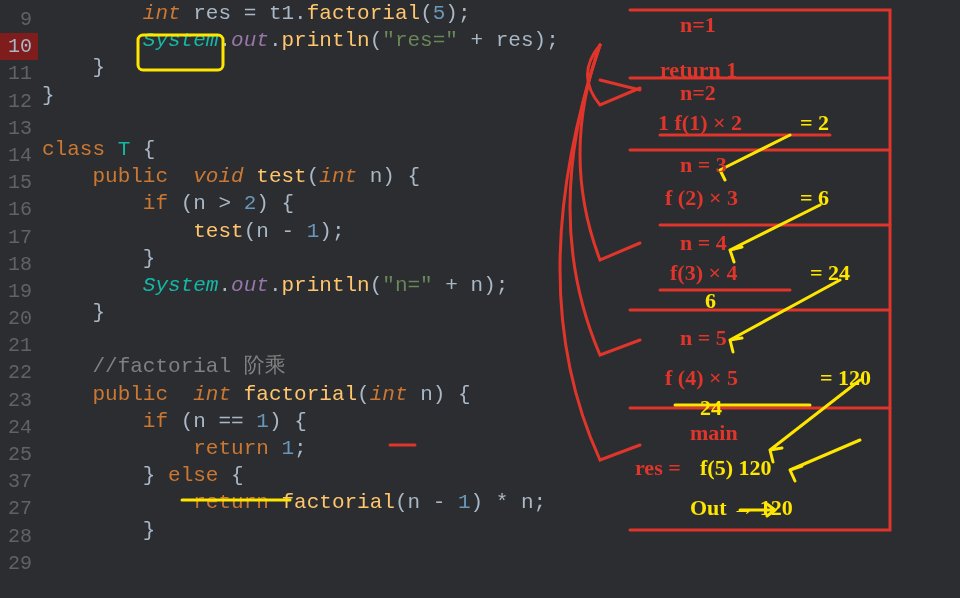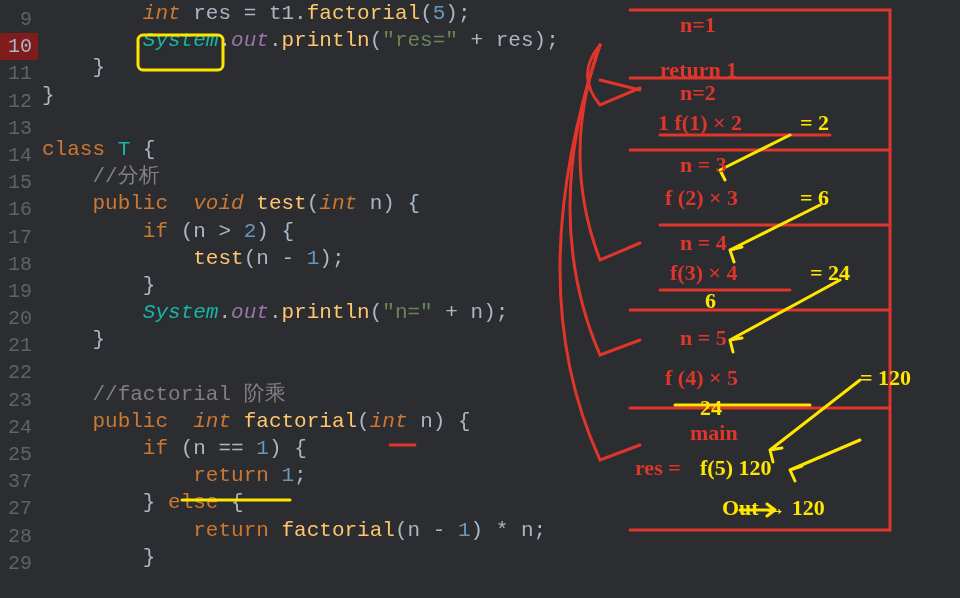--- a/index.html
+++ b/index.html
@@ -92,21 +92,20 @@
     <div>29</div>
   </div>
 
   <div class="code">
     <div class="line">        <span class="type">int</span> <span class="var">res</span><span> = </span><span class="var">t1</span><span>.</span><span class="fn">factorial</span><span>(</span><span class="num">5</span><span>)</span><span>;</span></div>
     <div class="line">        <span class="cls" style="font-style:italic">System</span><span>.</span><span class="field">out</span><span>.</span><span class="fn">println</span><span>(</span><span class="str">"res="</span><span> + </span><span class="var">res</span><span>)</span><span>;</span></div>
     <div class="line">    <span>}</span></div>
     <div class="line"><span>}</span></div>
     <div class="line"></div>
     <div class="line"><span class="kw-u">class</span> <span class="cls">T</span> <span>{</span></div>
-    <div class="line">    <span class="cmt">//分析</span></div>
     <div class="line">    <span class="kw-u">public</span>  <span class="type">void</span> <span class="fn">test</span><span>(</span><span class="type">int</span> <span class="var">n</span><span>)</span> <span>{</span></div>
     <div class="line">        <span class="kw-u">if</span> <span>(</span><span class="var">n</span><span> &gt; </span><span class="num">2</span><span>)</span> <span>{</span></div>
     <div class="line">            <span class="fn">test</span><span>(</span><span class="var">n</span><span> - </span><span class="num">1</span><span>)</span><span>;</span></div>
     <div class="line">        <span>}</span></div>
     <div class="line">        <span class="cls" style="font-style:italic">System</span><span>.</span><span class="field">out</span><span>.</span><span class="fn">println</span><span>(</span><span class="str">"n="</span><span> + </span><span class="var">n</span><span>)</span><span>;</span></div>
     <div class="line">    <span>}</span></div>
     <div class="line"></div>
     <div class="line">    <span class="cmt">//factorial 阶乘</span></div>
     <div class="line">    <span class="kw-u">public</span>  <span class="type">int</span> <span class="fn">factorial</span><span>(</span><span class="type">int</span> <span class="var">n</span><span>)</span> <span>{</span></div>
     <div class="line">        <span class="kw-u">if</span> <span>(</span><span class="var">n</span><span> == </span><span class="num">1</span><span>)</span> <span>{</span></div>
@@ -154,18 +153,18 @@
 <div class="anno yl" style="left:800px; top:110px;">= 2</div>
 <div class="anno red" style="left:680px; top:152px;">n = 3</div>
 <div class="anno red" style="left:665px; top:185px;">f (2) × 3</div>
 <div class="anno yl" style="left:800px; top:185px;">= 6</div>
 <div class="anno red" style="left:680px; top:230px;">n = 4</div>
 <div class="anno red" style="left:670px; top:260px;">f(3) × 4</div>
 <div class="anno yl" style="left:810px; top:260px;">= 24</div>
 <div class="anno yl" style="left:705px; top:288px;">6</div>
 <div class="anno red" style="left:680px; top:325px;">n = 5</div>
 <div class="anno red" style="left:665px; top:365px;">f (4)  × 5</div>
-<div class="anno yl" style="left:860px; top:365px;text-align:right;">= 120</div>
+<div class="anno yl" style="left:820px; top:365px;text-align:right;">= 120</div>
 <div class="anno yl" style="left:700px; top:395px;">24</div>
 <div class="anno red" style="left:690px; top:420px;">main</div>
 <div class="anno red" style="left:635px; top:455px;">res =</div>
 <div class="anno yl" style="left:700px; top:455px;">f(5)   120</div>
-<div class="anno yl" style="left:690px; top:495px;margin-left:32px;">Out → 120</div>
+<div class="anno yl" style="left:690px; top:495px;">Out → 120</div>
 
 </body></html>

